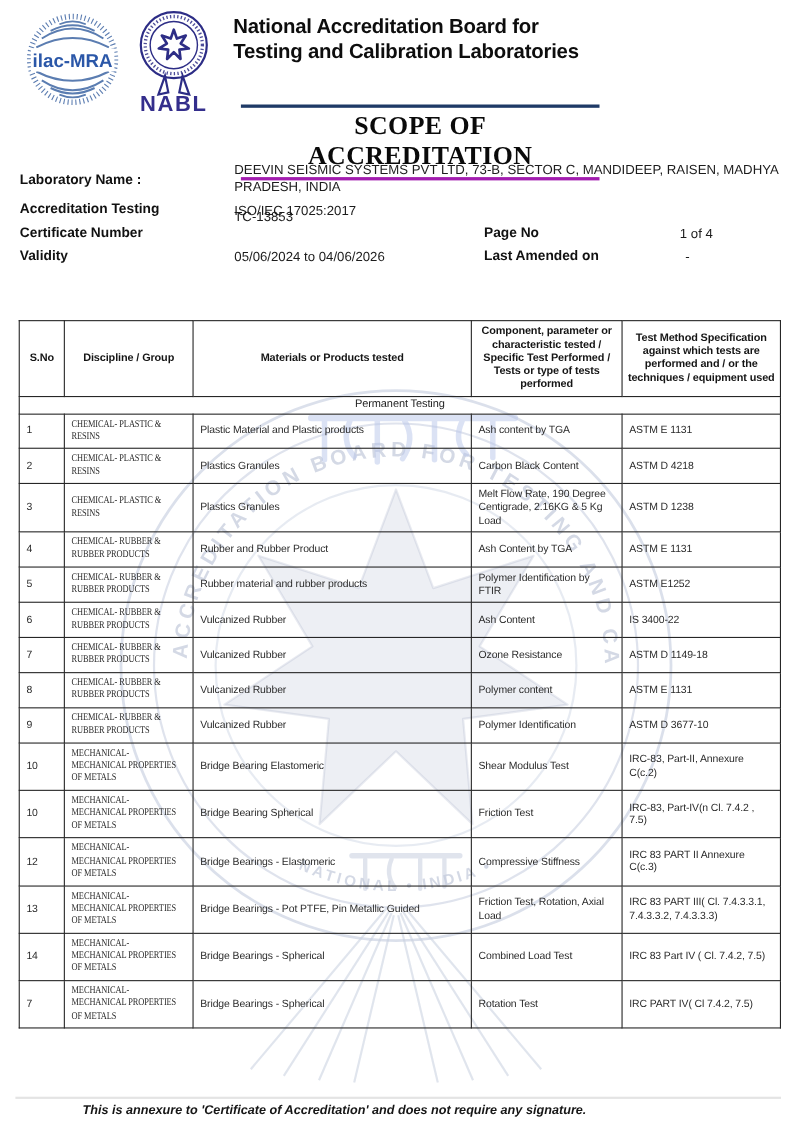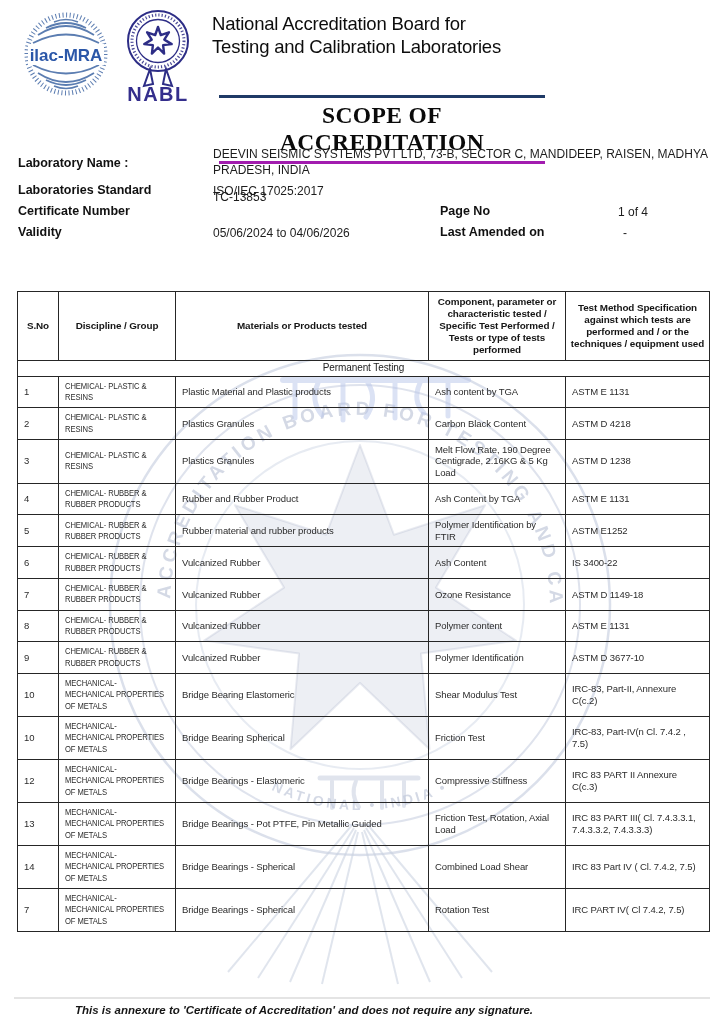--- a/index.html
+++ b/index.html
@@ -5,21 +5,21 @@
   html,body{margin:0;padding:0;background:#ffffff;}
   .page{
     position:relative;width:724px;height:1024px;background:#ffffff;overflow:hidden;
     font-family:"Liberation Sans", sans-serif;color:#1a1a1a;
   }
   
   .ilac-logo{position:absolute;left:24px;top:8px;width:84px;height:92px;}
   .nabl-logo{position:absolute;left:116px;top:4px;width:84px;height:100px;}
   .org-title{
     position:absolute;left:212px;top:13px;width:420px;
-    font-weight:400;font-size:18.5px;line-height:1.24;color:#0d0d0d;letter-spacing:-0.2px;
+    font-weight:700;font-size:18.5px;line-height:1.24;color:#0d0d0d;letter-spacing:-0.2px;
   }
   .scope-banner{
     position:absolute;left:219px;top:95px;width:326px;
     border-top:3px solid #1f3a66;border-bottom:3px solid #a21caf;
     padding:4px 0 5px 0;text-align:center;
     font-family:"Liberation Serif", serif;font-weight:700;font-size:23.5px;
     letter-spacing:0.4px;color:#0a0a0a;
   }
   
   .lbl{position:absolute;font-weight:700;font-size:12.5px;color:#111;}
@@ -45,21 +45,21 @@
     font-size:9.5px;color:#2b2b2b;letter-spacing:-0.1px;
   }
   .scope-table th,.scope-table td{border:1.5px solid #262626;vertical-align:middle;}
   .scope-table th{
     font-size:9.9px;font-weight:700;color:#151515;text-align:center;
     padding:4px 4px;line-height:1.22;height:58px;
   }
   .scope-table td{padding:4px 6px;line-height:1.22;text-align:left;}
   .section-row td{text-align:center;padding:1px 0;font-size:10px;height:12px;color:#222;}
   .col-sno{ padding-left:5px; }
-  .col-discipline{padding:3px 4px 3px 5px;}
+  .col-discipline{padding:3px 4px 3px 5px;font-family:Liberation Serif, serif;}
   .cell-squeeze{
     display:inline-block;white-space:pre-line;width:122%;
     transform:scaleX(0.82);transform-origin:0 50%;font-size:9.3px;
   }
   
   .footer-rule{position:absolute;left:14px;top:997px;width:696px;height:2px;background:#e4e4e4;}
   .footer-note{
     position:absolute;left:0;top:1004px;width:608px;text-align:center;
     font-weight:700;font-style:italic;font-size:11.5px;color:#161616;
   }
@@ -99,21 +99,21 @@
 
   <div class="org-title">
     <div>National Accreditation Board for</div>
     <div>Testing and Calibration Laboratories</div>
   </div>
 
   <div class="scope-banner">SCOPE OF ACCREDITATION</div>
 
   <div class="lbl lab-name-lbl">Laboratory Name :</div>
   <div class="val lab-name-val">DEEVIN SEISMIC SYSTEMS PVT LTD, 73-B, SECTOR C, MANDIDEEP, RAISEN, MADHYA PRADESH, INDIA</div>
-  <div class="lbl accr-lbl">Laboratories Standard</div>
+  <div class="lbl accr-lbl">Accreditation Testing</div>
   <div class="val accr-val">ISO/IEC 17025:2017</div>
   <div class="lbl cert-lbl">Certificate Number</div>
   <div class="val cert-val">TC-13853</div>
   <div class="lbl page-lbl">Page No</div>
   <div class="val page-val">1 of 4</div>
   <div class="lbl valid-lbl">Validity</div>
   <div class="val valid-val">05/06/2024 to 04/06/2026</div>
   <div class="lbl amend-lbl">Last Amended on</div>
   <div class="val amend-val">-</div>
 
@@ -292,21 +292,21 @@
           <td class="col-material">Bridge Bearings - Pot PTFE, Pin Metallic Guided</td>
           <td class="col-component">Friction Test, Rotation, Axial Load</td>
           <td class="col-method">IRC 83 PART III( Cl. 7.4.3.3.1, 7.4.3.3.2, 7.4.3.3.3)</td>
         </tr>
         <tr>
           <td class="col-sno">14</td>
           <td class="col-discipline"><span class="cell-squeeze">MECHANICAL-
 MECHANICAL PROPERTIES
 OF METALS</span></td>
           <td class="col-material">Bridge Bearings - Spherical</td>
-          <td class="col-component">Combined Load Shear</td>
+          <td class="col-component">Combined Load Test</td>
           <td class="col-method">IRC 83 Part IV ( Cl. 7.4.2, 7.5)</td>
         </tr>
         <tr>
           <td class="col-sno">7</td>
           <td class="col-discipline"><span class="cell-squeeze">MECHANICAL-
 MECHANICAL PROPERTIES
 OF METALS</span></td>
           <td class="col-material">Bridge Bearings - Spherical</td>
           <td class="col-component">Rotation Test</td>
           <td class="col-method">IRC PART IV( Cl 7.4.2, 7.5)</td>

